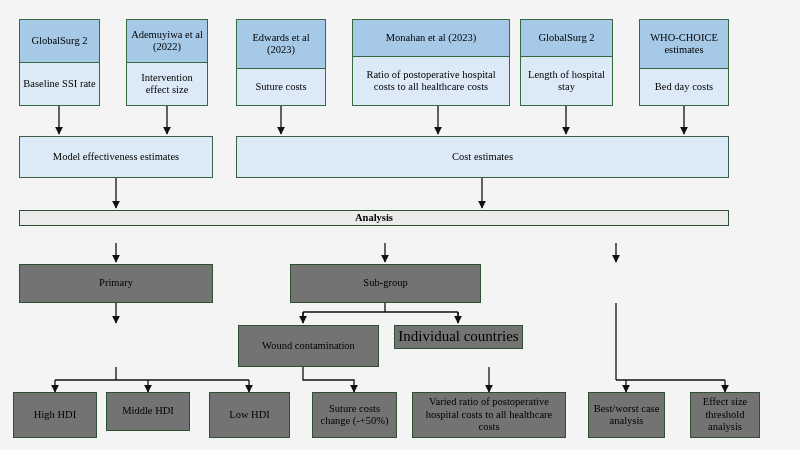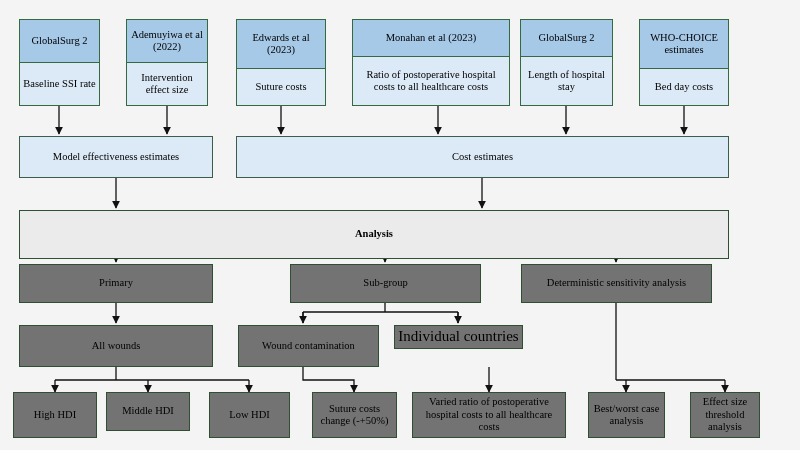--- a/index.html
+++ b/index.html
@@ -132,39 +132,33 @@
   </div>
 
   <div class="node type-estimate" style="left:19px;top:136px;width:194px;height:42px;font-size:10.5px;">
     <div class="seg">Model effectiveness estimates</div>
   </div>
 
   <div class="node type-estimate" style="left:236px;top:136px;width:493px;height:42px;font-size:10.5px;">
     <div class="seg">Cost estimates</div>
   </div>
 
-  <div class="node type-analysis" style="left:19px;top:210px;width:710px;height:49px;font-size:10.5px;">
+  <div class="node type-analysis" style="left:19px;top:210px;width:710px;height:16px;font-size:10.5px;">
     <div class="seg">Analysis</div>
   </div>
 
   <div class="node type-result" style="left:19px;top:264px;width:194px;height:39px;font-size:10.5px;">
     <div class="seg">Primary</div>
   </div>
 
   <div class="node type-result" style="left:290px;top:264px;width:191px;height:39px;font-size:10.5px;">
     <div class="seg">Sub-group</div>
   </div>
 
-  <div class="node type-result" style="left:521px;top:264px;width:191px;height:39px;font-size:10.5px;">
-    <div class="seg">Deterministic sensitivity analysis</div>
-  </div>
 
-  <div class="node type-result" style="left:19px;top:325px;width:194px;height:42px;font-size:10.5px;">
-    <div class="seg">All wounds</div>
-  </div>
 
   <div class="node type-result" style="left:238px;top:325px;width:141px;height:42px;font-size:10.5px;">
     <div class="seg">Wound contamination</div>
   </div>
 
   <div class="node type-result" style="left:394px;top:325px;width:129px;height:24px;font-size:15px;justify-content:flex-end;">
     <div class="seg">Individual countries</div>
   </div>
 
   <div class="node type-result" style="left:13px;top:392px;width:84px;height:46px;font-size:10.5px;">

